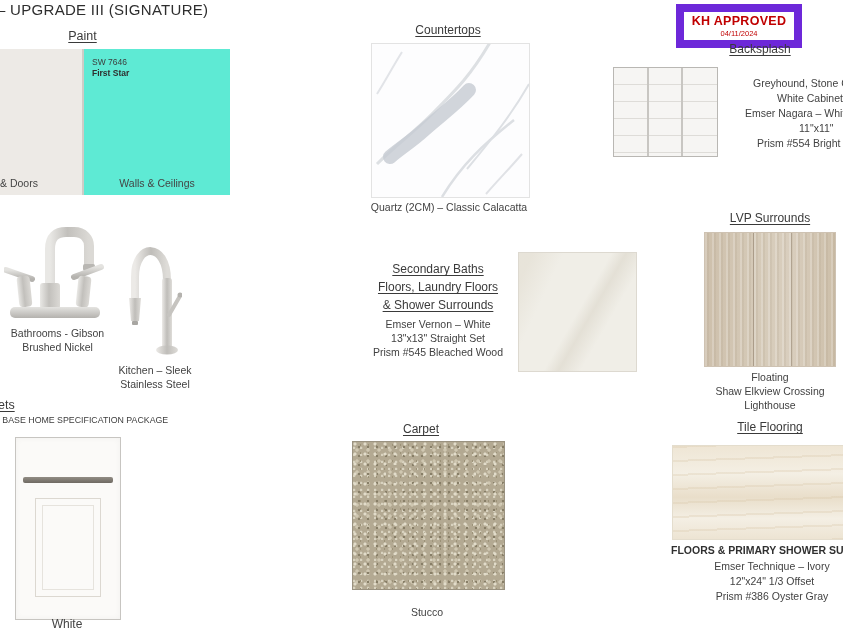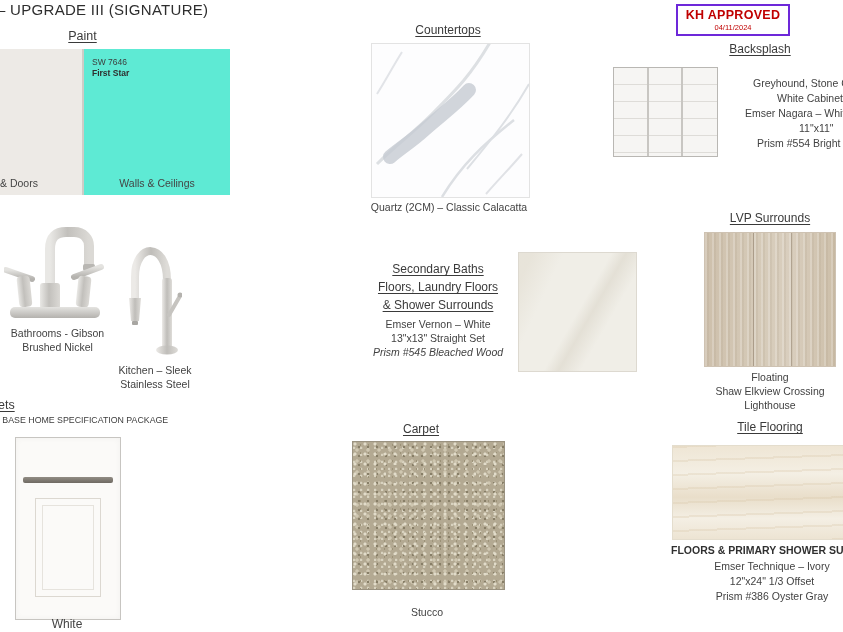--- a/index.html
+++ b/index.html
@@ -27,21 +27,21 @@
   .sw-lbl{position:absolute;bottom:6px;font-size:10.5px;color:#454545;}
   
   .cab{position:absolute;left:15px;top:437px;width:104px;height:181px;background:#fbfaf8;border:1px solid #c7c5c1;box-shadow:inset 0 0 6px rgba(0,0,0,.04);}
   .cab-gap{position:absolute;left:7px;top:39px;right:7px;height:6px;border-radius:2px;background:linear-gradient(#918c84,#6f6a63);}
   .cab-panel{position:absolute;left:19px;top:60px;width:64px;height:97px;border:1px solid #dcd8d1;}
   .cab-panel-inner{position:absolute;left:6px;top:6px;right:6px;bottom:6px;border:1px solid #e6e3dd;background:#fbfaf8;}
   .cab-note{position:absolute;left:-3px;top:415px;font-size:8.8px;color:#3d3d3d;white-space:nowrap;}
   
   .counter{position:absolute;left:371px;top:43px;width:157px;height:153px;background:#fdfdfe;border:1px solid #e3e3e3;}
   
-  .stamp{position:absolute;left:676px;top:4px;width:110px;height:28px;border:2px solid #6d28d9;background:#fff;}
+  .stamp{position:absolute;left:676px;top:4px;width:110px;height:28px;border:8px solid #6d28d9;background:#fff;}
   .stamp-label{position:absolute;left:0;top:2px;width:100%;text-align:center;font-size:12.5px;font-weight:bold;color:#c00000;letter-spacing:.3px;}
   .stamp-date{position:absolute;left:0;top:17px;width:100%;text-align:center;font-size:7.5px;color:#c00000;}
   
   .bsplash{
     position:absolute;left:613px;top:67px;width:103px;height:88px;border:1px solid #b9b7b3;
     background-color:#f6f5f3;
     background-image:
       linear-gradient(90deg, transparent 0 33px, #c8c6c2 33px 35px, transparent 35px 67px, #c8c6c2 67px 69px, transparent 69px),
       repeating-linear-gradient(180deg, transparent 0 16px, #dedcd8 16px 17px);
   }
@@ -181,21 +181,21 @@
   <div class="bs-line" style="left:777px;top:92px;">White Cabinet</div>
   <div class="bs-line" style="left:745px;top:107px;">Emser Nagara – Whit</div>
   <div class="bs-line" style="left:799px;top:122px;">11"x11"</div>
   <div class="bs-line" style="left:757px;top:137px;">Prism #554 Bright</div>
 
   <div class="heading" style="left:352px;top:262px;width:172px;font-size:12px;">Secondary Baths</div>
   <div class="heading" style="left:352px;top:280px;width:172px;font-size:12px;">Floors, Laundry Floors</div>
   <div class="heading" style="left:352px;top:298px;width:172px;font-size:12px;">&amp; Shower Surrounds</div>
   <div class="cap" style="left:352px;top:317px;width:172px;">Emser Vernon – White</div>
   <div class="cap" style="left:352px;top:331px;width:172px;">13"x13" Straight Set</div>
-  <div class="cap" style="left:352px;top:345px;width:172px;font-style:italic;">Prism #545 Bleached Wood</div>
+  <div class="cap" style="left:352px;top:345px;width:172px;">Prism #545 Bleached Wood</div>
   <div class="sbtile"></div>
 
   <div class="heading big" style="left:700px;top:211px;width:140px;">LVP Surrounds</div>
   <div class="wood"></div>
   <div class="cap" style="left:695px;top:370px;width:150px;">Floating</div>
   <div class="cap" style="left:695px;top:384px;width:150px;">Shaw Elkview Crossing</div>
   <div class="cap" style="left:695px;top:398px;width:150px;">Lighthouse</div>
 
   <div class="heading big" style="left:361px;top:422px;width:120px;">Carpet</div>
   <div class="carpet"></div>

